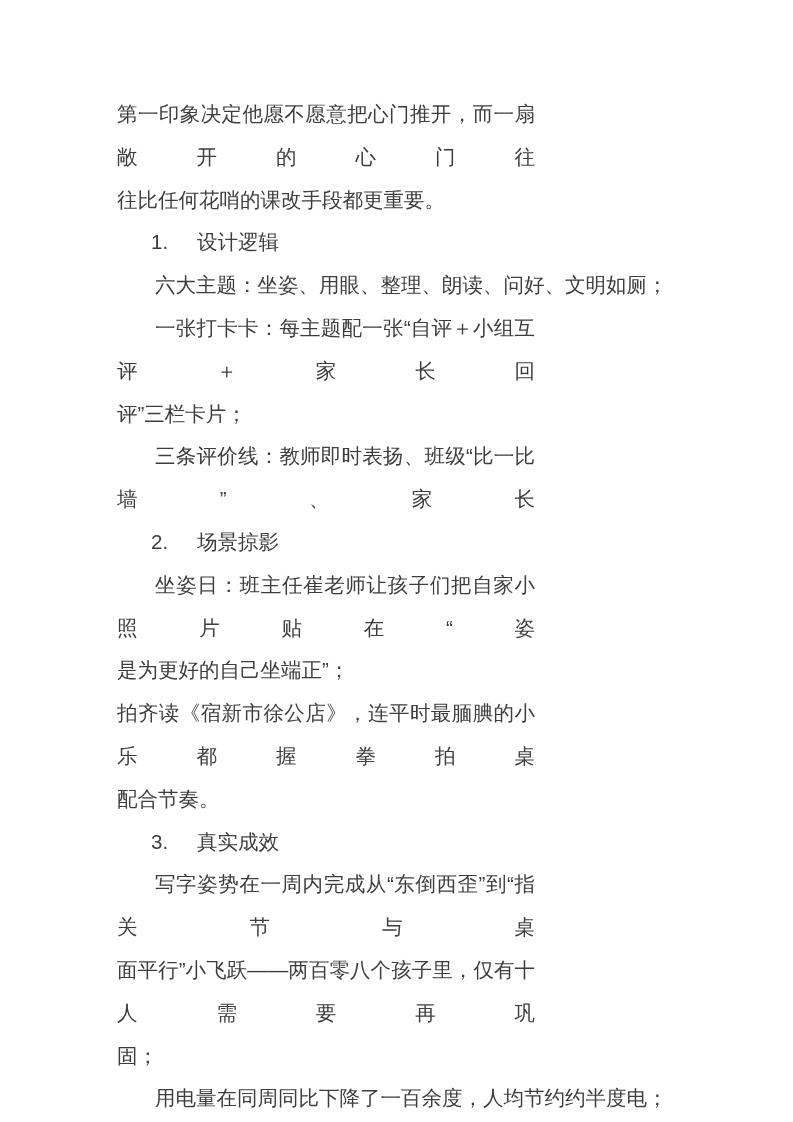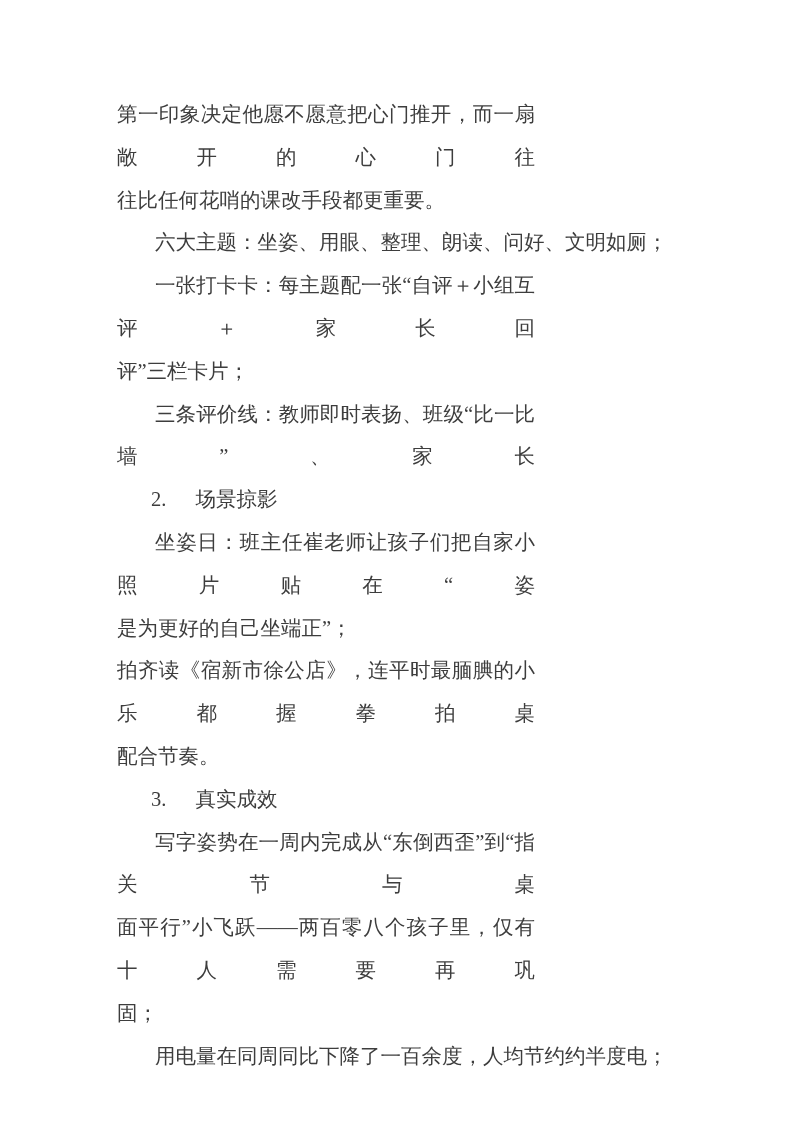--- a/index.html
+++ b/index.html
@@ -11,21 +11,21 @@
     height: 1122px;
     background: #ffffff;
     overflow: hidden;
   }
   .page {
     box-sizing: border-box;
     width: 652px;
     height: 1122px;
     padding: 93px 117px 12px 117px;
     background: #ffffff;
-    font-family: Liberation Serif, serif;
+    font-family: Liberation Sans, sans-serif;
     color: #3d3d3d;
   }
   .para {
     margin: 0;
   }
   .ln {
     font-size: 20.5px;
     line-height: 42.8px;
     letter-spacing: 0;
   }
@@ -55,20 +55,25 @@
 </head>
 <body>
 
 <div class="page">
 
   <div class="para">
     <div class="ln fill">第一印象决定他愿不愿意把心门推开，而一扇敞开的心门往</div>
     <div class="ln end">往比任何花哨的课改手段都更重要。</div>
   </div>
 
+  <div class="para">
+    <div class="ln end">
+      <span class="hnum">1.</span><span class="htitle">设计逻辑</span>
+    </div>
+  </div>
 
   <div class="para">
     <div class="ln end ind">六大主题：坐姿、用眼、整理、朗读、问好、文明如厕；</div>
   </div>
 
   <div class="para">
     <div class="ln fill ind">一张打卡卡：每主题配一张“自评＋小组互评＋家长回</div>
     <div class="ln end">评”三栏卡片；</div>
   </div>
 

